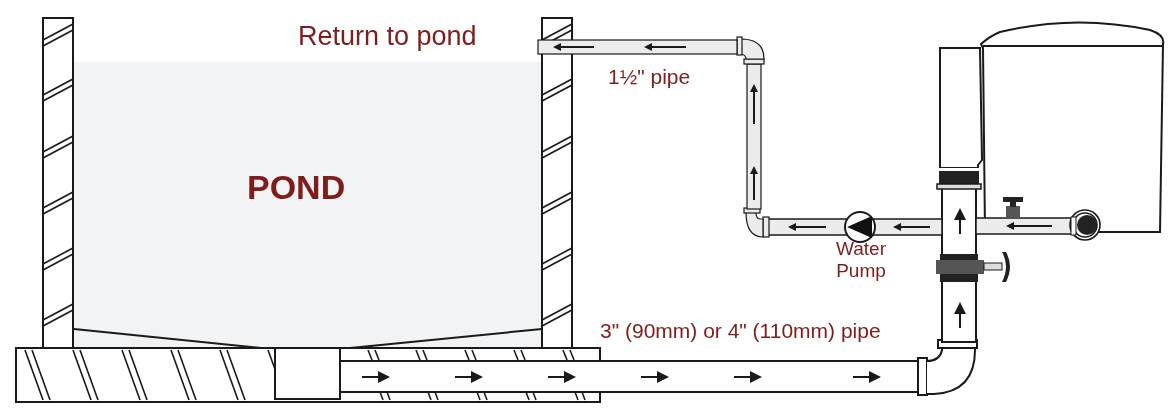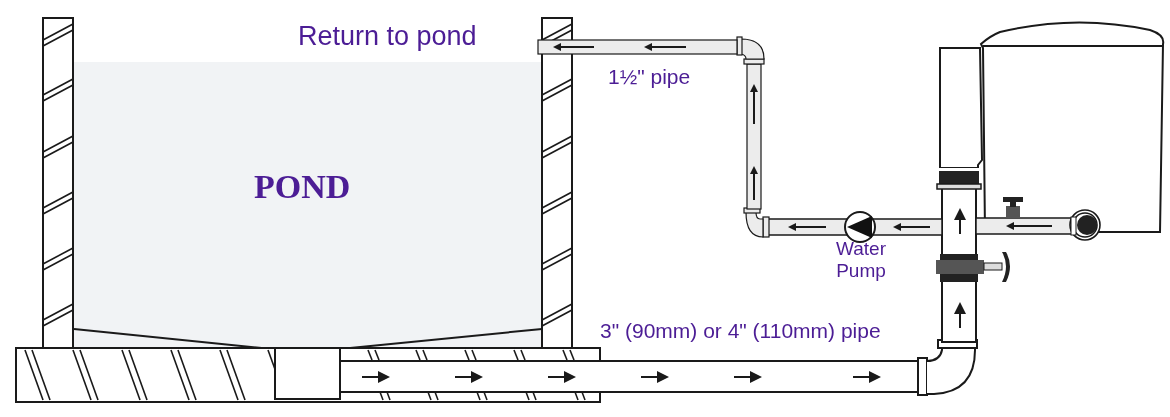--- a/index.html
+++ b/index.html
@@ -1,18 +1,18 @@
 <!DOCTYPE html>
 <html><head>
 <meta charset="utf-8">
 <style>
   html, body { margin: 0; padding: 0; background: #ffffff; }
   body { width: 1170px; height: 417px; position: relative; overflow: hidden; font-family: "Liberation Sans", sans-serif; }
   svg { position: absolute; left: 0; top: 0; }
-  .lbl { position: absolute; color: #4c1d95; font-family: "Liberation Sans", sans-serif; white-space: nowrap; line-height: 1; }
+  .lbl { position: absolute; color: #7f1d1d; font-family: "Liberation Sans", sans-serif; white-space: nowrap; line-height: 1; }
   .title { font-weight: bold; font-size: 34px; }
   .small { font-size: 21px; }
   .return { font-size: 27px; }
   .pump-lbl { font-size: 19px; text-align: center; line-height: 1.15; }
 </style>
 </head>
 <body>
 
 <svg width="1170" height="417" viewBox="0 0 1170 417" xmlns="http://www.w3.org/2000/svg">
   <defs>
@@ -177,18 +177,18 @@
     <path d="M741,39 Q764,39 764,59 L746,59 Q746,55 741,54 z" fill="#ececec" stroke="#1a1a1a" stroke-width="1.2"></path>
     <rect x="737" y="37" width="5" height="18" fill="#ececec" stroke="#1a1a1a" stroke-width="1.2"></rect>
     <rect x="538" y="40" width="199" height="14" fill="#ececec" stroke="#1a1a1a" stroke-width="1.2"></rect>
     <line x1="594" y1="47" x2="555" y2="47" stroke="#1a1a1a" stroke-width="2" marker-end="url(#ah)"></line>
     <line x1="686" y1="47" x2="646" y2="47" stroke="#1a1a1a" stroke-width="2" marker-end="url(#ah)"></line>
   </g>
 </svg>
 
 <div class="lbl return" style="left:298px; top:23px;">Return to pond</div>
 <div class="lbl small" style="left:608px; top:66px;">1½" pipe</div>
-<div class="lbl title" style="left:254px; top:170px;font-family:Liberation Serif, serif;">POND</div>
+<div class="lbl title" style="left:247px; top:170px;">POND</div>
 <div class="lbl pump-lbl" style="left:826px; top:238px; width:70px;">
   <div>Water</div>
   <div>Pump</div>
 </div>
 <div class="lbl small" style="left:600px; top:320px;">3" (90mm) or 4" (110mm) pipe</div>
 
 </body></html>

